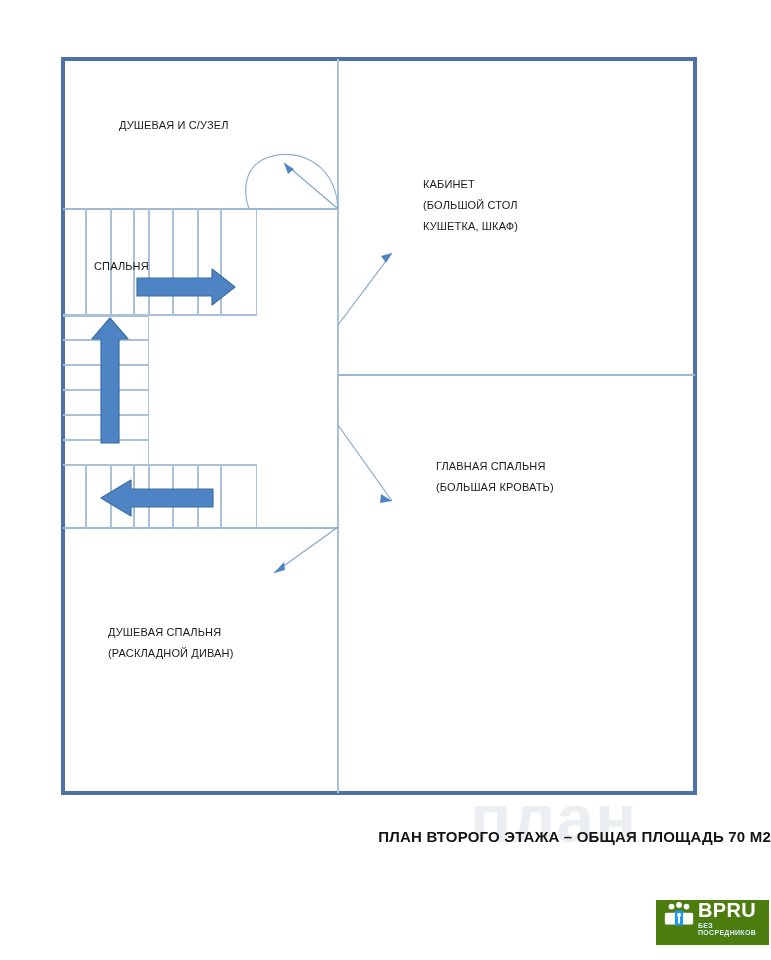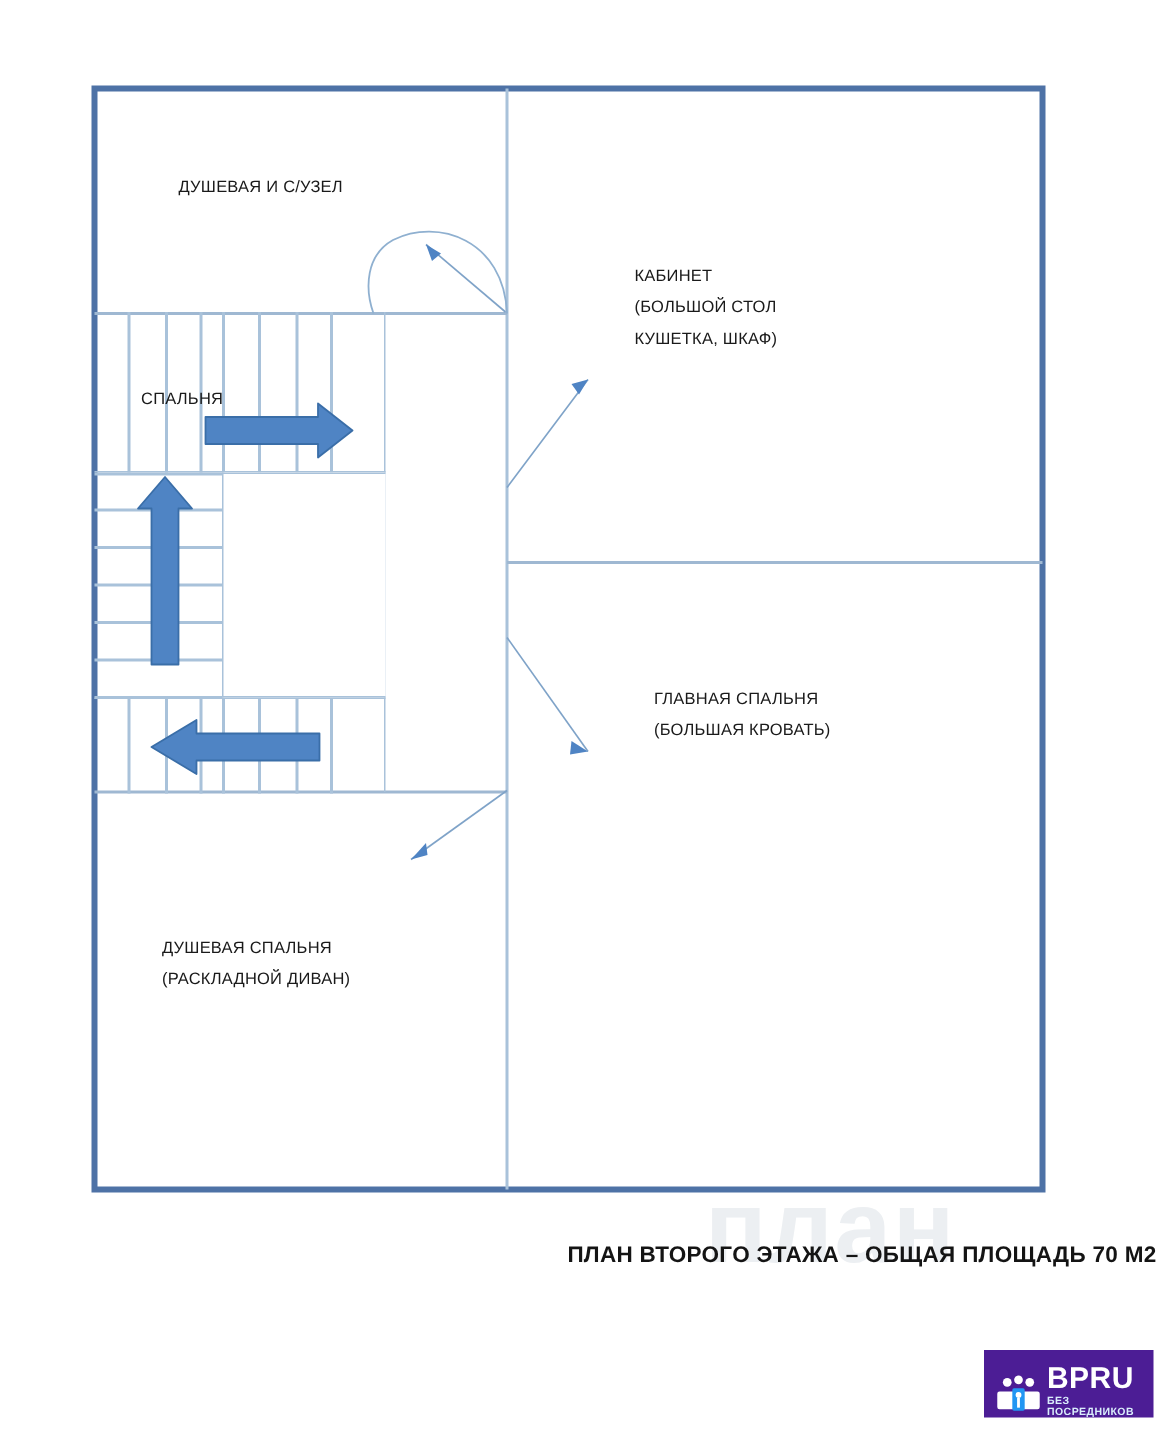--- a/index.html
+++ b/index.html
@@ -205,23 +205,23 @@
     color: #141414;
   }
 
   
   .bpru-badge {
     position: absolute;
     left: 656px;
     top: 900px;
     width: 113px;
     height: 45px;
-    background: #4c1d95;
+    background: #4d7c0f;
     display: flex;
-    align-items: flex-end;
+    align-items: flex-start;
     padding-left: 8px;
     box-sizing: border-box;
   }
   .bpru-mark {
     width: 30px;
     height: 30px;
     flex: 0 0 30px;
     margin-right: 4px;
   }
   .bpru-textwrap {

